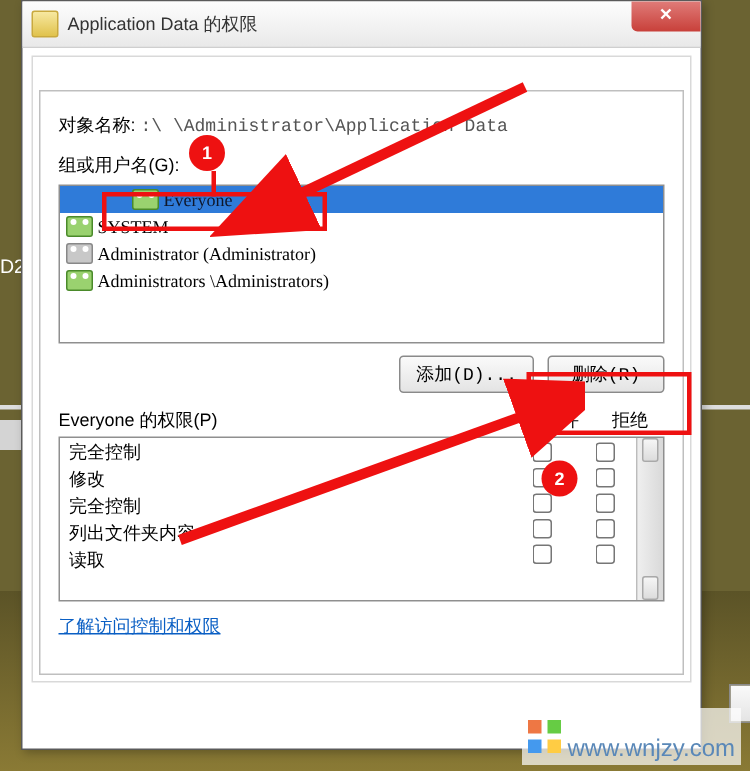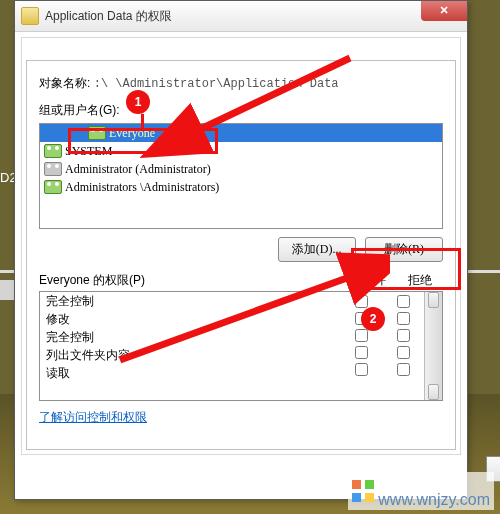--- a/index.html
+++ b/index.html
@@ -10,27 +10,27 @@
   .closebtn{position:absolute;right:0;top:0;width:46px;height:20px;background:linear-gradient(#e07b78,#c8403a);color:#fff;text-align:center;line-height:18px;font-weight:bold;border-bottom-left-radius:4px;font-size:11px;}
   .client{position:absolute;left:6px;right:6px;top:36px;bottom:44px;border:1px solid #d9d9d9;background:#fff;}
   .tabrow{position:absolute;left:4px;top:-2px;margin-top:41px;}
   .tab{display:inline-block;border:1px solid #bfbfbf;border-bottom:none;background:#fff;padding:3px 12px;border-top-left-radius:3px;border-top-right-radius:3px;position:relative;top:2px;}
   .tabbody{position:absolute;left:4px;right:4px;top:22px;bottom:4px;border:1px solid #bfbfbf;background:#fff;padding:10px 12px 6px 12px;}
   .row{margin:4px 0;}
   .lbl{display:inline-block;}
   .objname{font-family:"Courier New",monospace;color:#555;}
   .listbox{position:relative;margin-top:2px;border:1px solid #8f8f8f;height:104px;background:#fff;}
   .li{display:flex;align-items:center;height:18px;padding:0 4px;font-family:"Segoe UI",Tahoma;}
-  .li.sel{background:#2f7bd9;color:#fef9c3;padding-left:48px;}
+  .li.sel{background:#2f7bd9;color:#0f172a;padding-left:48px;}
   .uico{width:16px;height:12px;margin-right:3px;display:inline-block;background:#9ad26f;border:1px solid #4a8a2a;border-radius:2px;position:relative;}
   .uico:before{content:"";position:absolute;left:2px;top:1px;width:4px;height:4px;background:#fff;border-radius:50%;}
   .uico:after{content:"";position:absolute;right:2px;top:1px;width:4px;height:4px;background:#fff;border-radius:50%;}
   .uico.single{background:#c8c8c8;border-color:#888;}
   .btnrow{text-align:right;margin-top:8px;}
-  button.wb{background:linear-gradient(#fafafa,#e4e4e4);border:1px solid #8a8a8a;border-radius:3px;padding:3px 10px;font-size:12px;font-family:Liberation Serif, serif;min-width:78px;}
+  button.wb{background:linear-gradient(#fafafa,#e4e4e4);border:1px solid #8a8a8a;border-radius:3px;padding:3px 10px;font-size:12px;font-family:Liberation Mono, monospace;min-width:78px;}
   .permlbl{margin-top:10px;}
   .permhdr{display:flex;}
   .permhdr .sp{flex:1;}
   .permhdr .h{width:46px;text-align:center;}
   .permbox{border:1px solid #8f8f8f;height:108px;margin-top:2px;overflow:hidden;display:flex;}
   .permlist{flex:1;overflow:hidden;}
   .pl{height:18px;line-height:18px;padding-left:6px;}
   .chkcol{width:42px;display:flex;flex-direction:column;align-items:center;}
   .chkcol input{margin:2px 0 0 0;height:15px;}
   .scrollb{width:17px;background:linear-gradient(90deg,#efefef,#d9d9d9);border-left:1px solid #bcbcbc;position:relative;}

